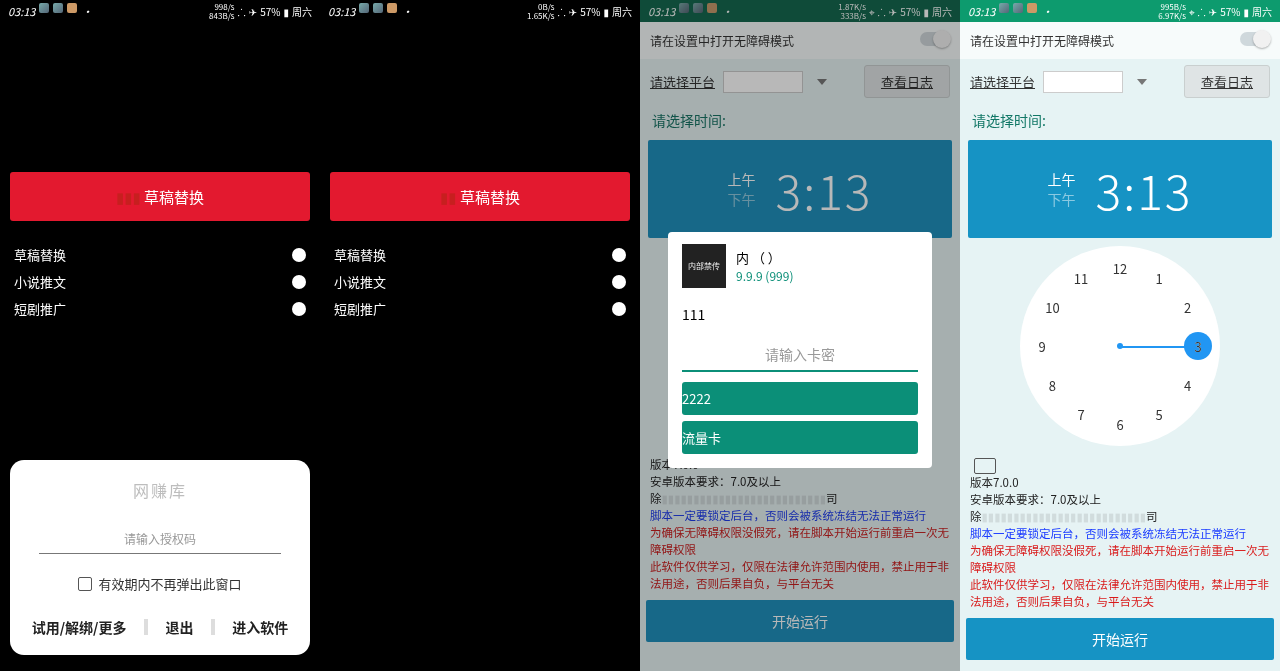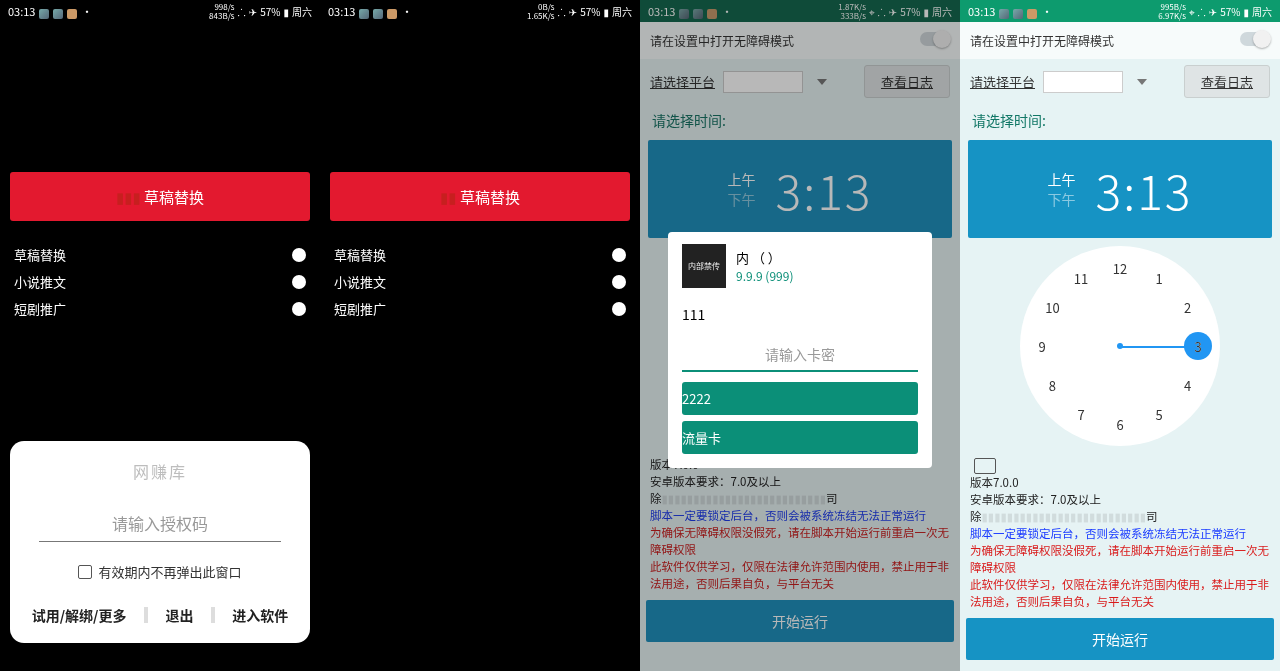--- a/index.html
+++ b/index.html
@@ -1,33 +1,33 @@
 <!DOCTYPE html>
 <html><head>
 <meta charset="utf-8">
 <style>
   * { box-sizing: border-box; margin: 0; padding: 0; font-family: -apple-system, "Noto Sans CJK SC", sans-serif; }
   body { width: 1280px; height: 671px; display: flex; background: #ddd; }
   .phone { width: 320px; height: 671px; position: relative; overflow: hidden; flex-shrink:0; }
   .statusbar { height: 22px; display:flex; align-items:center; justify-content:space-between; padding:0 8px; font-size:11px; color:#fff; }
-  .status-left { display:flex; align-items:flex-end; gap:4px; }
+  .status-left { display:flex; align-items:flex-start; gap:4px;font-style:italic; }
   .status-right { display:flex; align-items:center; gap:3px; font-size:10px; }
   .status-ind { display:inline-block; width:10px; height:10px; border-radius:2px; background:linear-gradient(135deg,#7aa,#567); }
   .rates { display:flex; flex-direction:column; line-height:9px; font-size:8px; text-align:right; }
 
   
   .black-app { background:#000; color:#fff; height:100%; display:flex; flex-direction:column; }
   .big-red-btn { margin:150px 10px 20px; background:#e3192f; color:#fff; text-align:center; padding:14px 0; font-size:15px; border-radius:3px; }
   .list-row { display:flex; align-items:center; justify-content:space-between; padding:4px 14px; font-size:13px; }
   .radio-dot { width:14px; height:14px; border-radius:50%; background:#fff; }
 
   
-  .auth-popup { position:absolute; left:10px; right:10px; bottom:28px; background:#fff; color:#222; border-radius:14px; padding:18px 12px 12px; display:flex; flex-direction:column; align-items:center; }
+  .auth-popup { position:absolute; left:10px; right:10px; bottom:16px; background:#fff; color:#222; border-radius:14px; padding:18px 12px 12px; display:flex; flex-direction:column; align-items:center; }
   .auth-title { color:#bdbdbd; font-size:16px; margin-bottom:22px; letter-spacing:2px; }
-  .auth-input { width:88%; border:none; border-bottom:1px solid #777; text-align:center; font-size:16px; padding:6px 0; color:#999; }
+  .auth-input { width:88%; border:none; border-bottom:1px solid #777; text-align:center; font-size:12px; padding:6px 0; color:#999; }
   .auth-check { display:flex; align-items:center; gap:6px; font-size:13px; margin:20px 0 14px; color:#333; }
   .chk { width:14px; height:14px; border:1.5px solid #555; border-radius:2px; }
   .auth-btns { display:flex; width:100%; justify-content:space-around; padding-top:4px; }
   .auth-btns span { font-size:14px; font-weight:700; padding:6px 2px; }
   .divider { width:1px; height:16px; background:#ddd; align-self:center; }
 
   
   .light-app { background:#e6f3f4; color:#333; height:100%; display:flex; flex-direction:column; }
   .access-row { display:flex; align-items:flex-start; justify-content:space-between; padding:10px 10px; font-size:12px; background:#f7fbfb; }
   .toggle { width:30px; height:14px; border-radius:8px; background:#cfd8dc; position:relative; }

